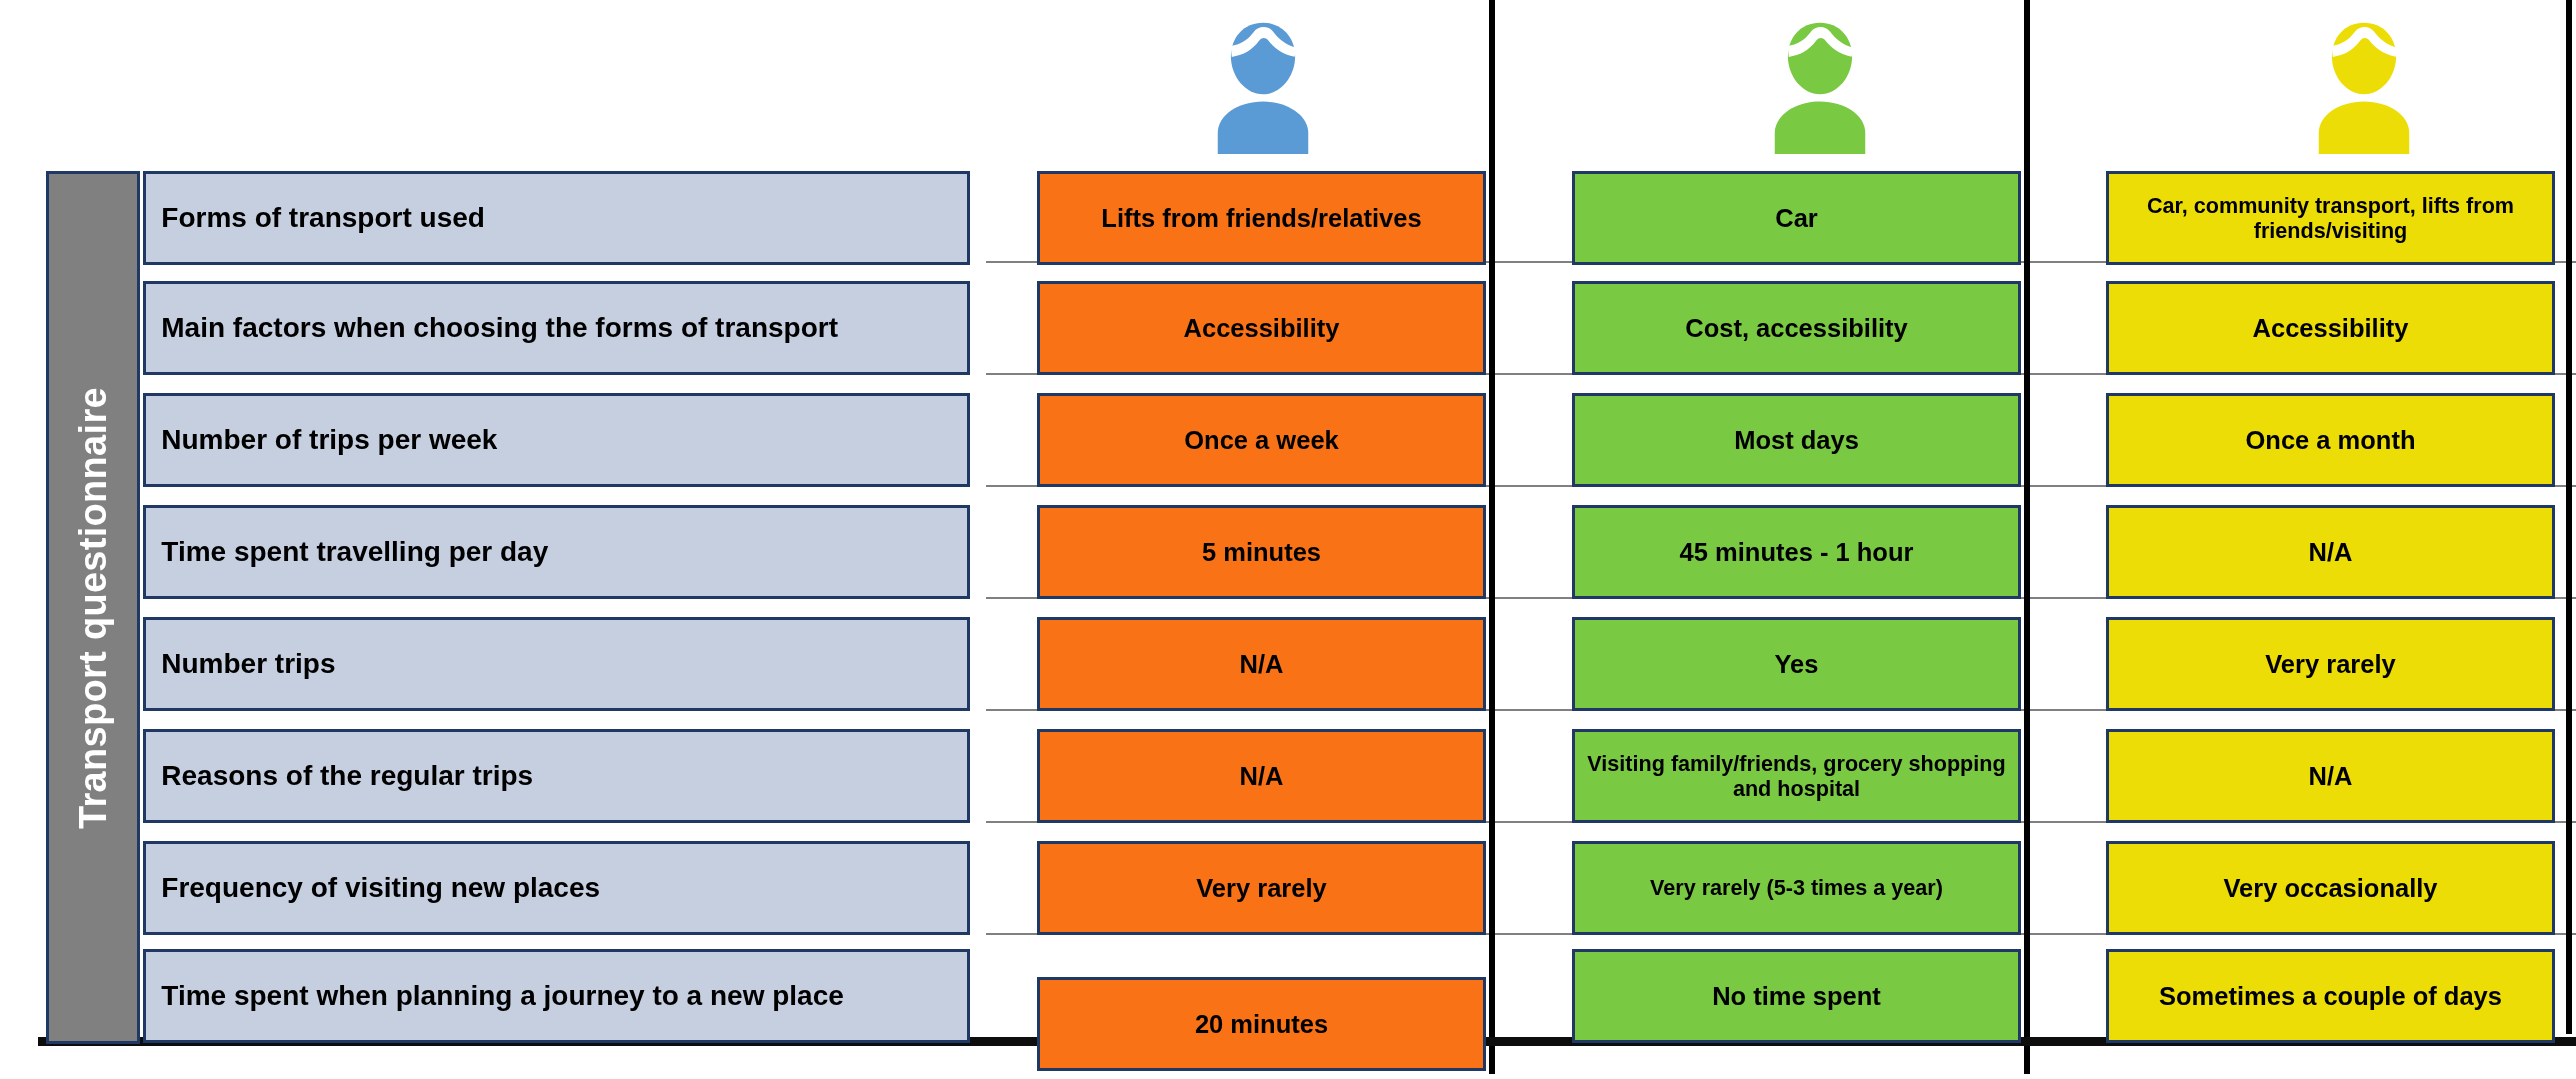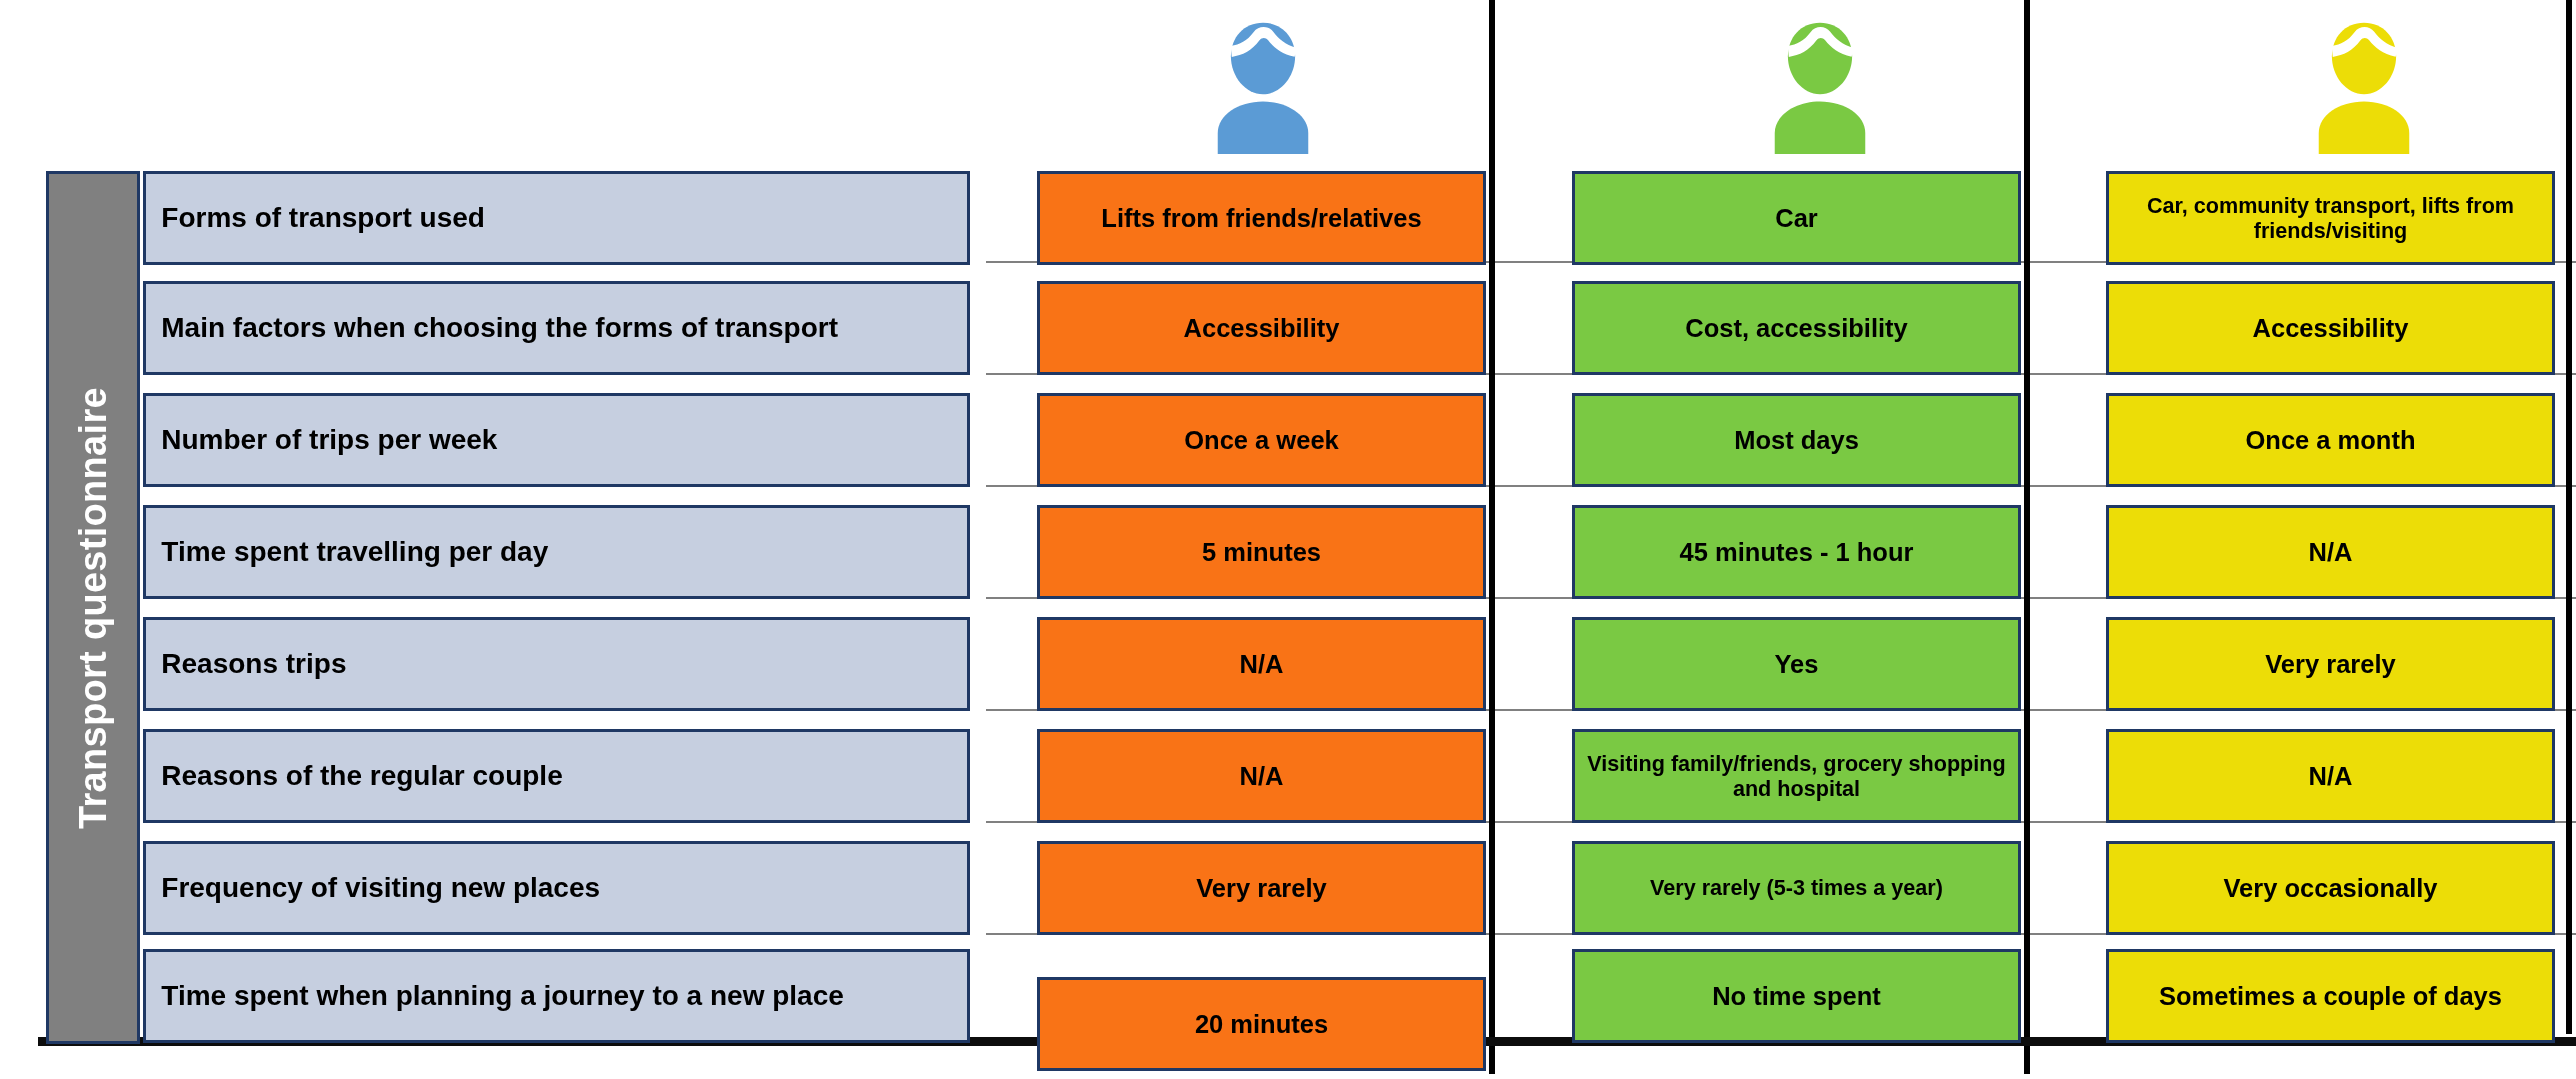--- a/index.html
+++ b/index.html
@@ -189,32 +189,32 @@
   <div class="cell value blue" style="left:1037px; top:505px; width:449px; height:94px;">
     <span>5 minutes</span>
   </div>
   <div class="cell value green" style="left:1572px; top:505px; width:449px; height:94px;">
     <span>45 minutes - 1 hour</span>
   </div>
   <div class="cell value yellow" style="left:2106px; top:505px; width:449px; height:94px;">
     <span>N/A</span>
   </div>
 
-  <div class="cell label" style="left:143px; top:617px; width:827px; height:94px;">Reasons trips</div>
+  <div class="cell label" style="left:143px; top:617px; width:827px; height:94px;">Number trips</div>
   <div class="cell value blue" style="left:1037px; top:617px; width:449px; height:94px;">
     <span>N/A</span>
   </div>
   <div class="cell value green" style="left:1572px; top:617px; width:449px; height:94px;">
     <span>Yes</span>
   </div>
   <div class="cell value yellow" style="left:2106px; top:617px; width:449px; height:94px;">
     <span>Very rarely</span>
   </div>
 
-  <div class="cell label" style="left:143px; top:729px; width:827px; height:94px;">Reasons of the regular couple</div>
+  <div class="cell label" style="left:143px; top:729px; width:827px; height:94px;">Reasons of the regular trips</div>
   <div class="cell value blue" style="left:1037px; top:729px; width:449px; height:94px;">
     <span>N/A</span>
   </div>
   <div class="cell value green small" style="left:1572px; top:729px; width:449px; height:94px;">
     <span>Visiting family/friends, grocery shopping and hospital</span>
   </div>
   <div class="cell value yellow" style="left:2106px; top:729px; width:449px; height:94px;">
     <span>N/A</span>
   </div>
 

